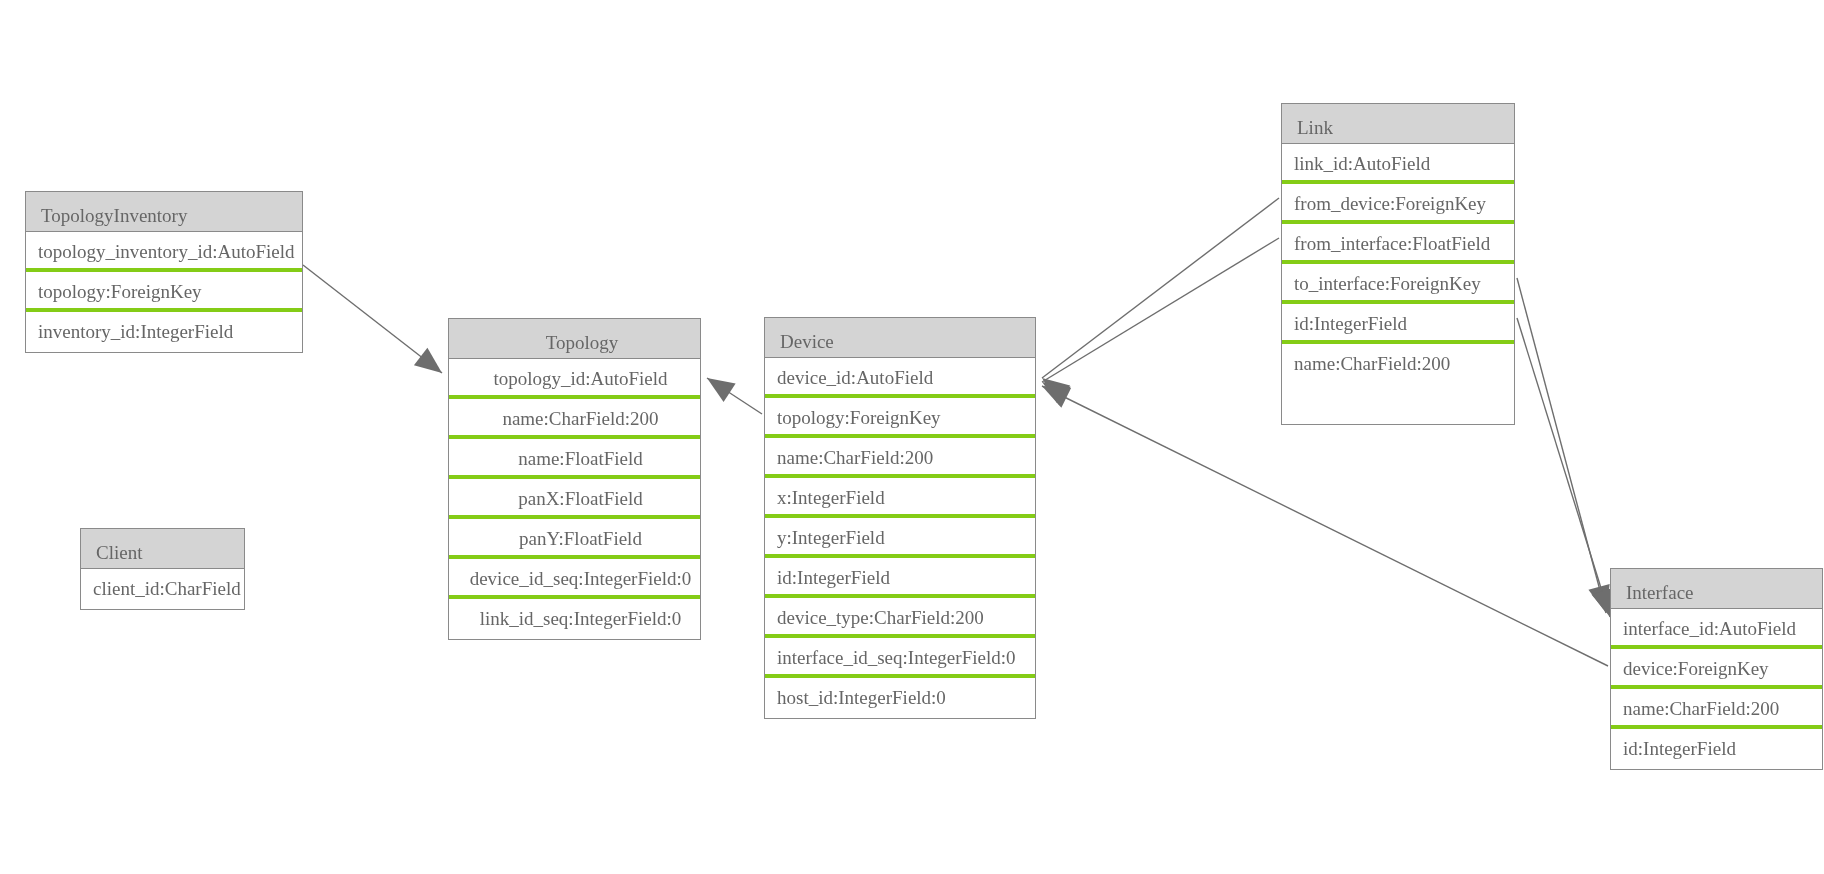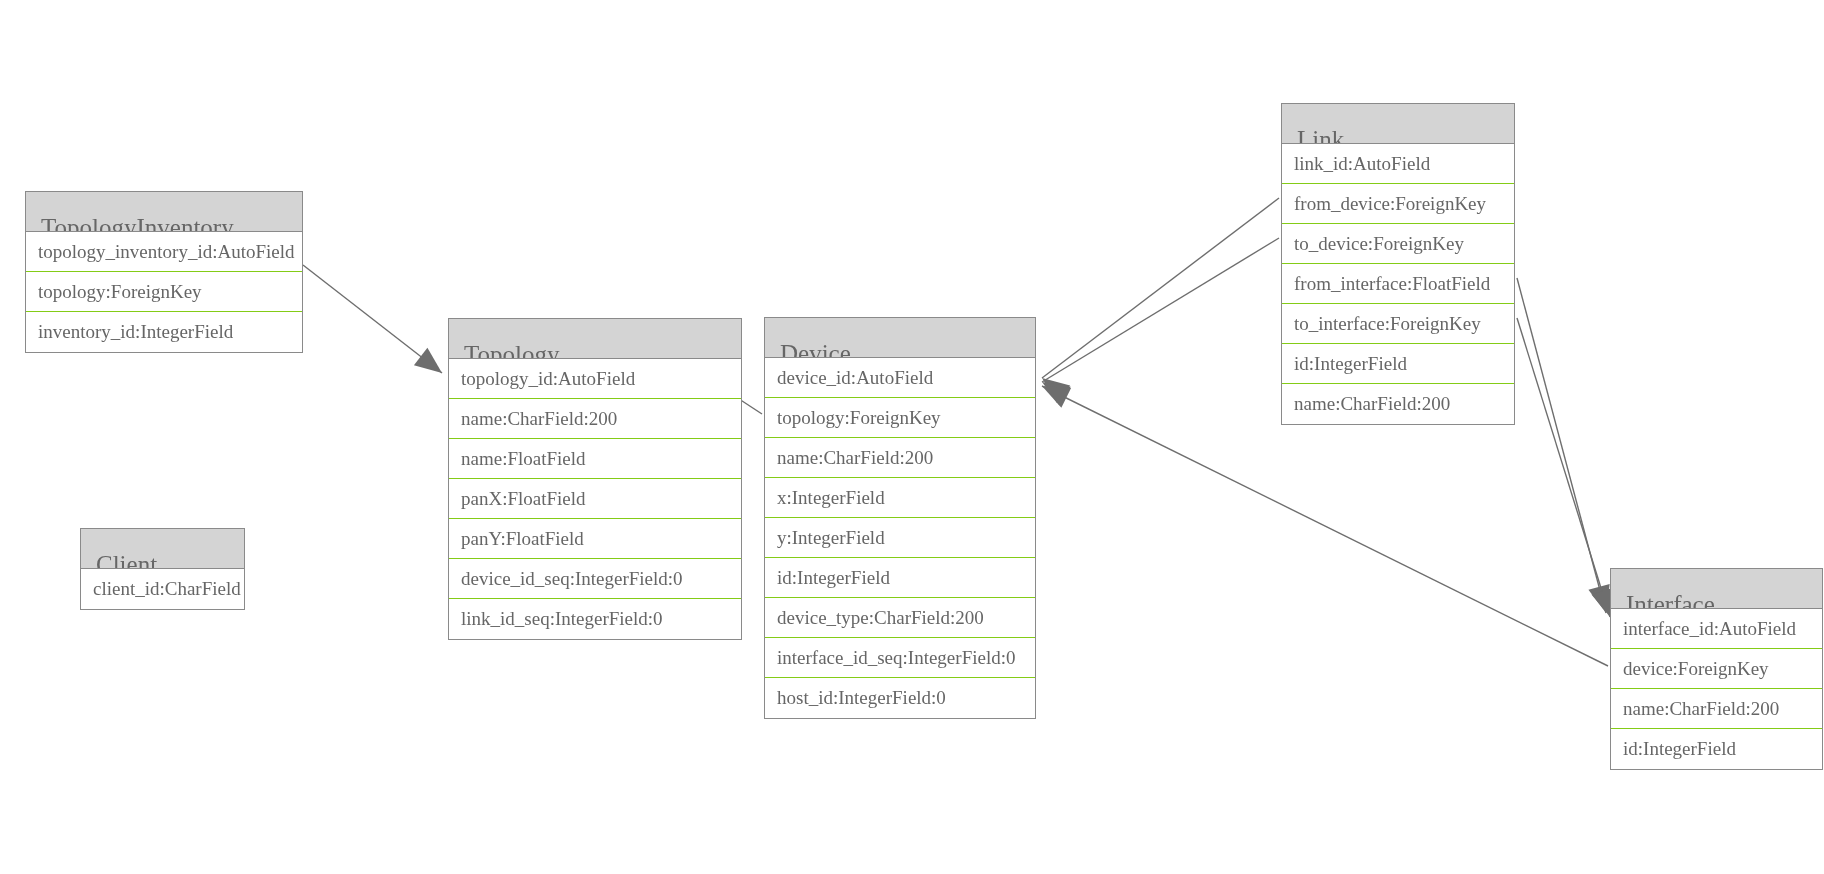--- a/index.html
+++ b/index.html
@@ -30,30 +30,30 @@
     box-sizing: border-box;
     border: 1px solid #8a8a8a;
     background: #ffffff;
     z-index: 2;
   }
   .entity-header {
     box-sizing: border-box;
     background: #d4d4d4;
     border-bottom: 1px solid #8a8a8a;
     color: #666666;
-    font-size: 25px;
+    font-size: 19px;
     line-height: 39px;
     height: 40px;
-    padding: 16px 0 0 15px;
+    padding: 4px 0 0 15px;
     white-space: nowrap;
     overflow: hidden;
   }
   .entity-row {
     box-sizing: border-box;
-    border-bottom: 1px solid #84cc16;
+    border-bottom: 4px solid #84cc16;
     color: #666666;
     font-size: 19px;
     line-height: 39px;
     height: 40px;
     padding: 0 0 0 12px;
     background: #ffffff;
     white-space: nowrap;
     overflow: hidden;
   }
   .entity-row:last-child {
@@ -96,21 +96,21 @@
       </g>
     </svg>
 
   <div id="entities-layer">
       <div class="entity" style="left: 25px; top: 165px; width: 278px; height: 162px; margin-top: 26px;">
         <div class="entity-header">TopologyInventory</div>
         <div class="entity-row">topology_inventory_id:AutoField</div>
         <div class="entity-row">topology:ForeignKey</div>
         <div class="entity-row">inventory_id:IntegerField</div>
       </div>
-      <div class="entity" style="left: 448px; top: 318px; width: 294px; height: 322px;">
+      <div class="entity" style="left: 448px; top: 318px; width: 253px; height: 322px; text-align: center;">
         <div class="entity-header">Topology</div>
         <div class="entity-row">topology_id:AutoField</div>
         <div class="entity-row">name:CharField:200</div>
         <div class="entity-row">name:FloatField</div>
         <div class="entity-row">panX:FloatField</div>
         <div class="entity-row">panY:FloatField</div>
         <div class="entity-row">device_id_seq:IntegerField:0</div>
         <div class="entity-row">link_id_seq:IntegerField:0</div>
       </div>
       <div class="entity" style="left: 80px; top: 528px; width: 165px; height: 82px; font-family: Liberation Serif, serif;">
@@ -126,21 +126,20 @@
         <div class="entity-row">y:IntegerField</div>
         <div class="entity-row">id:IntegerField</div>
         <div class="entity-row">device_type:CharField:200</div>
         <div class="entity-row">interface_id_seq:IntegerField:0</div>
         <div class="entity-row">host_id:IntegerField:0</div>
       </div>
       <div class="entity" style="left: 1281px; top: 103px; width: 234px; height: 322px;">
         <div class="entity-header">Link</div>
         <div class="entity-row">link_id:AutoField</div>
         <div class="entity-row">from_device:ForeignKey</div>
-        <div class="entity-row">to_device:ForeignKey</div>
         <div class="entity-row">from_interface:FloatField</div>
         <div class="entity-row">to_interface:ForeignKey</div>
         <div class="entity-row">id:IntegerField</div>
         <div class="entity-row">name:CharField:200</div>
       </div>
       <div class="entity" style="left: 1610px; top: 568px; width: 213px; height: 202px;">
         <div class="entity-header">Interface</div>
         <div class="entity-row">interface_id:AutoField</div>
         <div class="entity-row">device:ForeignKey</div>
         <div class="entity-row">name:CharField:200</div>

